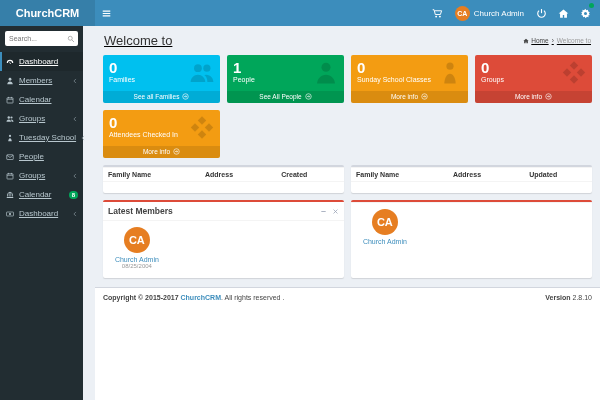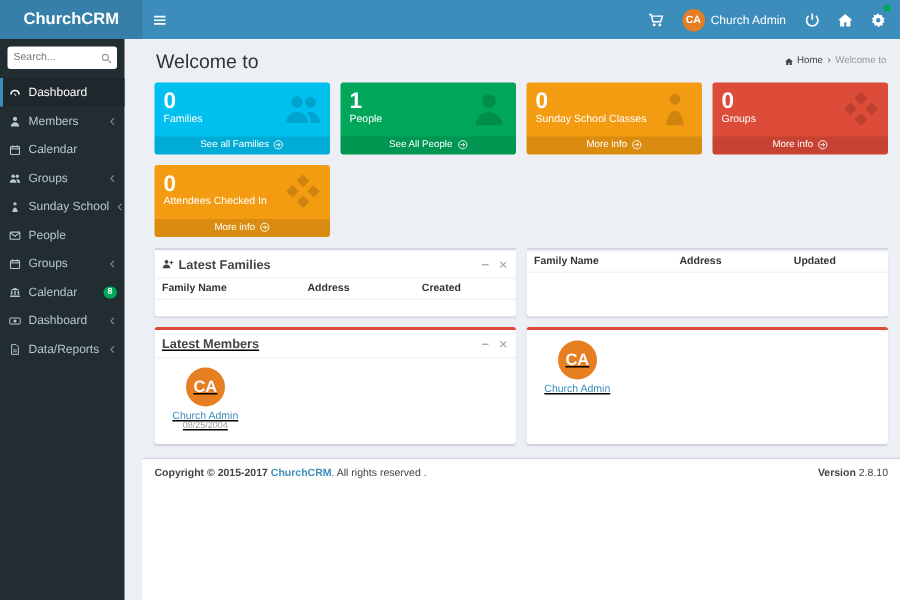--- a/index.html
+++ b/index.html
@@ -46,32 +46,32 @@
     display: flex; align-items: center; justify-content: center; color: #999; cursor: pointer;
   }
   .sbtn svg { width: 8px; height: 8px; }
   .side-item {
     display: flex; align-items: center; gap: 4px; padding: 0 5px 0 4px; height: 19px;
     color: #b8c7ce; font-size: 8px; cursor: pointer; border-left: 2px solid transparent;
   }
   .side-item.active { color: #fff; border-left-color: #3c8dbc; }
   .sicon { width: 9px; display: inline-flex; flex: none; }
   .sicon svg { width: 8px; height: 8px; }
-  .slabel { white-space: nowrap; }
+  .slabel { white-space: nowrap; text-decoration: underline; }
   .chev { margin-left: auto; display: inline-flex; color: #8a9aa2; }
   .chev svg { width: 6px; height: 6px; }
   .sbadge {
     margin-left: auto; color: #fff; font-size: 6px; padding: 1px 3px;
     border-radius: 6px; line-height: 1; font-weight: bold;
   }
 
   
   .content-wrapper { position: absolute; top: 26px; left: 95px; right: 0; bottom: 0; background: #fff; display: flex; flex-direction: column; }
   .main { background: #ecf0f5; padding: 5px 8px 9px; }
-  .content-header { display: flex; justify-content: space-between; align-items: center; padding: 2px 1px 7px; }
+  .content-header { display: flex; justify-content: space-between; align-items: center; padding: 2px 1px 7px; text-decoration: underline; }
   .page-title { font-size: 13px; font-weight: normal; color: #333; }
   .breadcrumb { font-size: 6.5px; color: #444; display: flex; align-items: center; gap: 3px; }
   .bc-home { color: #444; display: inline-flex; align-items: center; gap: 2px; cursor: pointer; }
   .bc-icon { display: inline-flex; }
   .bc-icon svg { width: 6px; height: 6px; }
   .bc-cur { color: #999; }
 
   .boxes-grid { display: grid; grid-template-columns: repeat(4, 1fr); gap: 7px; }
   .row2 { margin-top: 7px; }
   .small-box { position: relative; border-radius: 2px; color: #fff; overflow: hidden; }
@@ -83,21 +83,21 @@
   .sb-footer {
     display: flex; align-items: center; justify-content: center; gap: 3px;
     background: rgba(0,0,0,0.1); color: #fff; font-size: 6.5px; padding: 2px 0 3px;
     cursor: pointer; position: relative; z-index: 1; text-decoration: none;
   }
   .arrow-circle { display: inline-flex; }
   .arrow-circle svg { width: 7px; height: 7px; }
 
   .panel-grid { display: grid; grid-template-columns: 1fr 1fr; gap: 7px; margin-top: 7px; }
   .box { background: #fff; border-top: 2px solid #d2d6de; box-shadow: 0 1px 1px rgba(0,0,0,0.12); border-radius: 2px; }
-  .box.danger { border-top-color: #dd4b39; text-decoration: underline; }
+  .box.danger { border-top-color: #dd4b39; }
   .box-header { display: flex; align-items: center; padding: 4px 5px; gap: 3px; }
   .bh-icon { display: inline-flex; color: #444; }
   .bh-icon svg { width: 8px; height: 8px; }
   .bh-title { font-size: 8.5px; font-weight: bold; color: #444; }
   .box-tools { margin-left: auto; display: flex; gap: 5px; color: #97a0b3; align-items: center; }
   .tool { cursor: pointer; display: inline-flex; }
   .tool svg { width: 7px; height: 7px; }
   .thead { display: flex; padding: 3px 5px; border-top: 1px solid #f4f4f4; }
   .tc { font-size: 7px; font-weight: bold; color: #333; }
   .c1 { width: 42%; } .c2 { width: 33%; } .c3 { width: 25%; }
@@ -224,21 +224,21 @@
         </svg>
       </span>
   </div>
   <div class="side-item">
     <span class="sicon">
         <svg viewBox="0 0 16 16" fill="currentColor" aria-hidden="true">
           <circle cx="8" cy="3.8" r="2.2"></circle>
           <path d="M4.5 14.5c0-3 1.5-6 3.5-6s3.5 3 3.5 6z"></path>
         </svg>
       </span>
-    <span class="slabel">Sunday School</span>
+    <span class="slabel">Tuesday School</span>
     <span class="chev">
         <svg viewBox="0 0 16 16" fill="currentColor" aria-hidden="true">
           <path d="M10.5 2.5L5 8l5.5 5.5" fill="none" stroke="currentColor" stroke-width="1.8"></path>
         </svg>
       </span>
   </div>
   <div class="side-item">
     <span class="sicon">
         <svg viewBox="0 0 16 16" fill="currentColor" aria-hidden="true">
           <rect x="1.5" y="3.5" width="13" height="9.5" rx="1" fill="none" stroke="currentColor" stroke-width="1.4"></rect>
@@ -274,34 +274,20 @@
     <span class="sbadge" style="background: rgb(0, 166, 90);">8</span>
   </div>
   <div class="side-item">
     <span class="sicon">
         <svg viewBox="0 0 16 16" fill="currentColor" aria-hidden="true">
           <rect x="1" y="4" width="14" height="8" rx="1" fill="none" stroke="currentColor" stroke-width="1.3"></rect>
           <circle cx="8" cy="8" r="2.1"></circle>
         </svg>
       </span>
     <span class="slabel">Dashboard</span>
-    <span class="chev">
-        <svg viewBox="0 0 16 16" fill="currentColor" aria-hidden="true">
-          <path d="M10.5 2.5L5 8l5.5 5.5" fill="none" stroke="currentColor" stroke-width="1.8"></path>
-        </svg>
-      </span>
-  </div>
-  <div class="side-item">
-    <span class="sicon">
-        <svg viewBox="0 0 16 16" fill="currentColor" aria-hidden="true">
-          <path d="M3.5 1.5h6l3 3v10h-9z" fill="none" stroke="currentColor" stroke-width="1.3"></path>
-          <path d="M5.5 8.5h5M5.5 11h5" stroke="currentColor" stroke-width="1.1" fill="none"></path>
-        </svg>
-      </span>
-    <span class="slabel">Data/Reports</span>
     <span class="chev">
         <svg viewBox="0 0 16 16" fill="currentColor" aria-hidden="true">
           <path d="M10.5 2.5L5 8l5.5 5.5" fill="none" stroke="currentColor" stroke-width="1.8"></path>
         </svg>
       </span>
   </div>
 </div>
 
 <div class="content-wrapper">
   <div class="main">
@@ -434,42 +420,20 @@
                 <circle cx="8" cy="8" r="6.3" fill="none" stroke="currentColor" stroke-width="1.4"></circle>
                 <path d="M4.5 8h6M8.2 5.2L11 8l-2.8 2.8" fill="none" stroke="currentColor" stroke-width="1.4"></path>
               </svg>
             </span>
         </a>
       </div>
     </div>
 
     <div class="panel-grid">
       <div class="box">
-        <div class="box-header">
-          <span class="bh-icon">
-              <svg viewBox="0 0 16 16" fill="currentColor" aria-hidden="true">
-                <circle cx="6" cy="5" r="2.5"></circle>
-                <path d="M1 13.5c0-2.8 2.2-5 5-5s5 2.2 5 5z"></path>
-                <path d="M12.5 3.5v5M10 6h5" stroke="currentColor" stroke-width="1.4" fill="none"></path>
-              </svg>
-            </span>
-          <span class="bh-title">Latest Families</span>
-          <span class="box-tools">
-            <span class="tool">
-                <svg viewBox="0 0 16 16" fill="currentColor" aria-hidden="true">
-                  <rect x="3" y="7.1" width="10" height="1.8"></rect>
-                </svg>
-              </span>
-            <span class="tool">
-                <svg viewBox="0 0 16 16" fill="currentColor" aria-hidden="true">
-                  <path d="M3.5 3.5l9 9M12.5 3.5l-9 9" stroke="currentColor" stroke-width="1.7"></path>
-                </svg>
-              </span>
-          </span>
-        </div>
         <div class="thead">
           <span class="tc c1">Family Name</span>
           <span class="tc c2">Address</span>
           <span class="tc c3">Created</span>
         </div>
         <div class="tbody-empty"></div>
       </div>
       <div class="box">
         <div class="thead">
           <span class="tc c1">Family Name</span>

